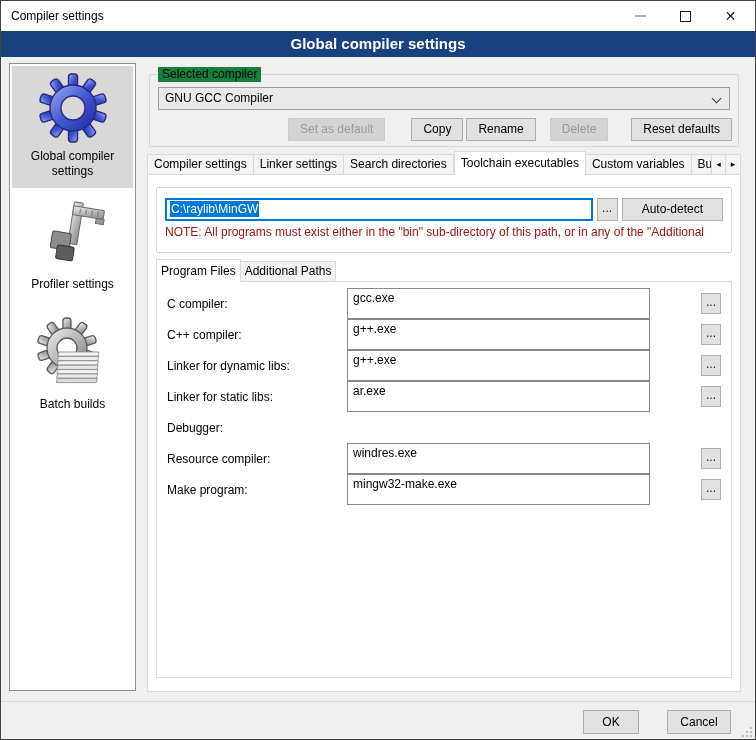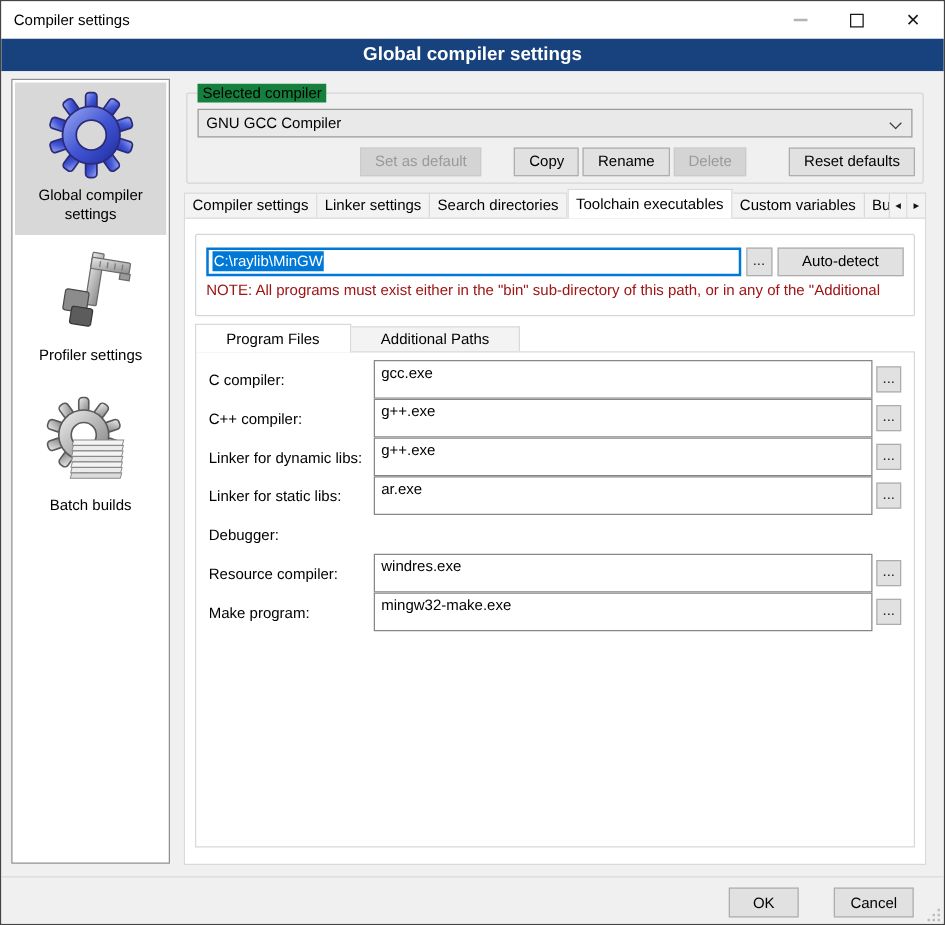--- a/index.html
+++ b/index.html
@@ -42,21 +42,21 @@
   .combobox { position:relative; background:#e9e9e9; border:1px solid #9c9c9c;
     height:23px; line-height:21px; padding-left:6px; white-space:nowrap; overflow:hidden; }
   .chev { position:absolute; right:9px; top:7px; width:7px; height:7px;
     border-right:1px solid #3c3c3c; border-bottom:1px solid #3c3c3c; transform:rotate(45deg); }
   #selcombo { position:absolute; left:8px; right:8px; top:12px; }
   .btnrow { position:absolute; left:8px; right:6px; top:43px; height:23px; display:flex; }
   .win-btn { height:23px; background:#e1e1e1; border:1px solid #adadad; padding:0 11px;
     line-height:21px; white-space:nowrap; text-align:center; }
   .win-btn.disabled { background:#d4d4d4; border-color:#cbcbcb; color:#9a9a9a; }
   .b-setdef { margin-left:130px; } .b-copy { margin-left:26px; }
-  .b-rename { margin-left:3px; } .b-delete { margin-left:3px; } .b-reset { margin-left:auto; }
+  .b-rename { margin-left:3px; } .b-delete { margin-left:14px; } .b-reset { margin-left:auto; }
   
   .tabstrip { position:absolute; left:0; top:88px; right:0; height:24px;
     display:flex; align-items:flex-end; overflow:hidden; }
   .tab { flex:0 0 auto; height:21px; line-height:19px; padding:0 6px; background:#f3f3f3;
     border:1px solid #d9d9d9; border-left-width:0; white-space:nowrap; }
   .tab:first-child { border-left-width:1px; }
   .tab.active { height:24px; line-height:23px; background:#fff; border-bottom:none;
     border-left-width:1px; position:relative; z-index:2; }
   .tab.trunc { flex:1 1 auto; min-width:14px; overflow:hidden; padding-right:0; }
   .tab-arrows { position:absolute; right:0; bottom:0; display:flex; z-index:3; }
@@ -72,29 +72,29 @@
     line-height:19px; padding-left:3px; white-space:nowrap; overflow:hidden; }
   .sel-text { background:#0078d7; color:#fff; padding:1px 1px; }
   .browse-btn { width:21px; height:23px; background:#e1e1e1; border:1px solid #adadad;
     margin-left:4px; text-align:center; line-height:19px; color:#222; }
   .autodetect-btn { height:23px; background:#e1e1e1; border:1px solid #adadad;
     margin-left:4px; padding:0 19px; line-height:21px; white-space:nowrap; }
   .note { position:absolute; left:8px; right:1px; top:37px; color:#a01414;
     white-space:nowrap; overflow:hidden; }
   
   .subtabs { position:absolute; left:8px; top:84px; display:flex; align-items:flex-end; height:23px; }
-  .stab { height:21px; line-height:19px; padding:0 24px; background:#f3f3f3;
+  .stab { height:21px; line-height:19px; padding:0 4px; background:#f3f3f3;
     border:1px solid #d9d9d9; white-space:nowrap; }
   .stab + .stab { border-left-width:0; }
   .stab.active { height:23px; line-height:22px; background:#fff; border-bottom:none;
     border-left-width:1px; position:relative; z-index:2; }
   .subpage { position:absolute; left:8px; top:106px; right:8px; bottom:13px;
     background:#fff; border:1px solid #d9d9d9; z-index:1; }
   
-  .prow { position:absolute; left:10px; right:10px; height:23px; display:flex; align-items:center; }
+  .prow { position:absolute; left:10px; right:10px; height:23px; display:flex; align-items:center;gap:48px; }
   .plabel { width:132px; white-space:nowrap; overflow:hidden; }
   .pfield { flex:1; height:31px; border:1px solid #878787; background:#fff;
     line-height:19px; padding-left:5px; white-space:nowrap; overflow:hidden; }
   .pbrowse { width:20px; height:21px; background:#e1e1e1; border:1px solid #adadad;
     margin-left:3px; text-align:center; line-height:17px; color:#222; }
   .pcombo { flex:1; height:21px; line-height:19px; }
   .pcombo .chev { top:6px; }
   .r0{top:10px}.r1{top:41px}.r2{top:72px}.r3{top:103px}.r4{top:134px}.r5{top:165px}.r6{top:196px}
   
   .footer { position:absolute; left:0; right:0; top:700px; height:39px;

